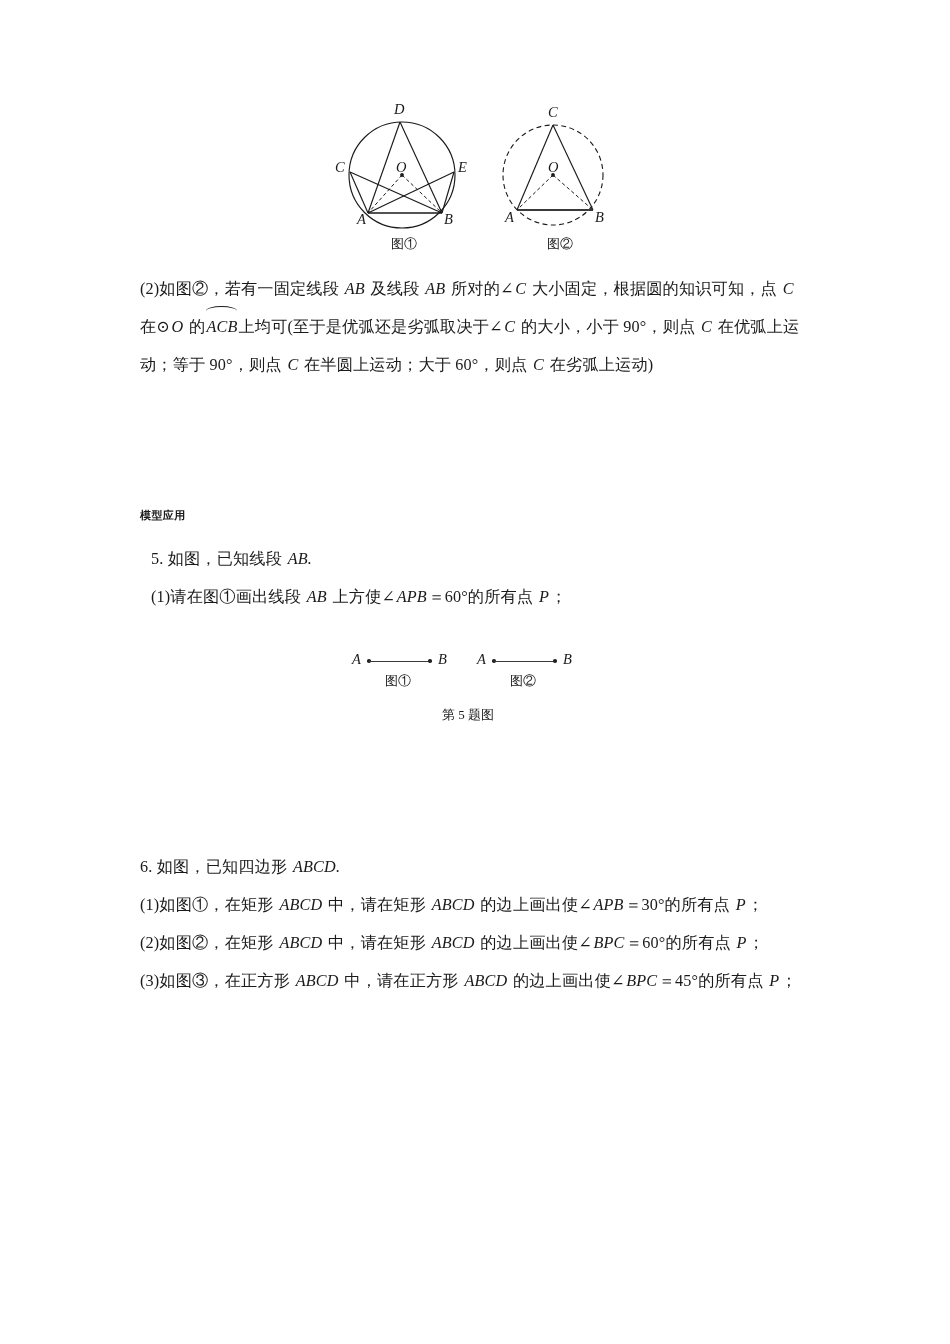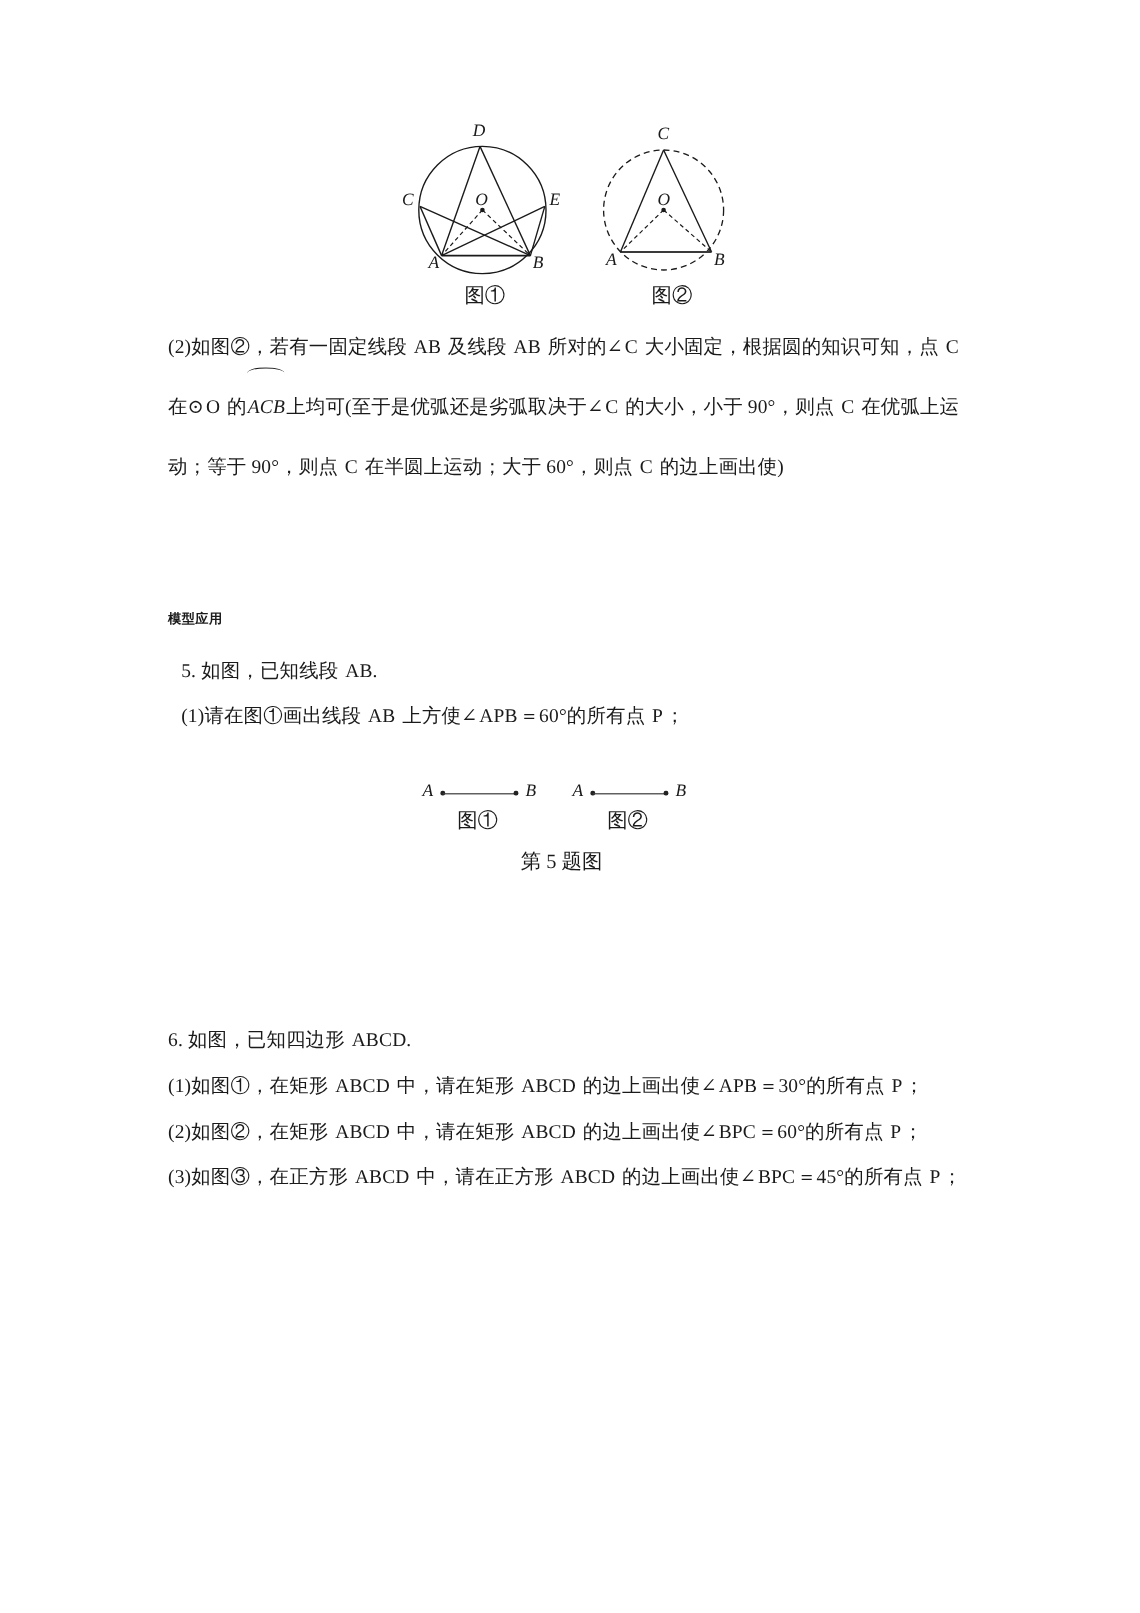--- a/index.html
+++ b/index.html
@@ -30,50 +30,51 @@
 
   
   .para {
     font-size: 16.2px;
     line-height: 38px;
     letter-spacing: 0.15px;
     white-space: nowrap;
   }
   .cn { font-family: "Liberation Serif", "DejaVu Serif", serif; }
   .it {
+    font-style: italic;
     font-family: "Liberation Serif", "DejaVu Serif", serif;
     padding: 0 1.5px;
   }
   .sect-head {
     font-family: "Liberation Sans", "DejaVu Sans", sans-serif;
     font-size: 11px;
     font-weight: bold;
     letter-spacing: 0.4px;
   }
   .arcwrap {
     position: relative;
     display: inline-block;
     font-style: italic;
-    padding: 12px 1px;
+    padding: 0 1px;
   }
   .arcwrap .arcline {
     position: absolute;
     left: 1px; right: 1px;
     top: -2px;
     height: 5px;
     border-top: 1.1px solid #1a1a1a;
     border-radius: 60% 60% 0 0 / 100% 100% 0 0;
   }
 
   
   .fig-row {
     position: relative;
   }
   .cap {
-    font-size: 17px;
+    font-size: 13px;
     text-align: center;
     font-family: "Liberation Serif", "DejaVu Serif", serif;
   }
   .fig-label {
     position: absolute;
     font-style: italic;
     font-size: 14.5px;
     font-family: "Liberation Serif", "DejaVu Serif", serif;
     line-height: 1;
   }
@@ -141,21 +142,21 @@
     <span class="fig-label" style="left:175px; top:110px;">A</span>
     <span class="fig-label" style="left:265px; top:110px;">B</span>
     <div class="cap" style="position:absolute; left:180px; top:135px; width:100px;">图②</div>
   </div>
 
   <div class="content">
 
     <div style="position:absolute; left:0; top:270px;">
       <div class="para"><span class="cn">(2)如图②，若有一固定线段 </span><span class="it">AB</span><span class="cn"> 及线段 </span><span class="it">AB</span><span class="cn"> 所对的∠</span><span class="it">C</span><span class="cn"> 大小固定，根据圆的知识可知，点 </span><span class="it">C</span></div>
       <div class="para"><span class="cn">在⊙</span><span class="it">O</span><span class="cn"> 的</span><span class="arcwrap">ACB<span class="arcline"></span></span><span class="cn">上均可(至于是优弧还是劣弧取决于∠</span><span class="it">C</span><span class="cn"> 的大小，小于 90°，则点 </span><span class="it">C</span><span class="cn"> 在优弧上运</span></div>
-      <div class="para"><span class="cn">动；等于 90°，则点 </span><span class="it">C</span><span class="cn"> 在半圆上运动；大于 60°，则点 </span><span class="it">C</span><span class="cn"> 的边上画出使)</span></div>
+      <div class="para"><span class="cn">动；等于 90°，则点 </span><span class="it">C</span><span class="cn"> 在半圆上运动；大于 60°，则点 </span><span class="it">C</span><span class="cn"> 在劣弧上运动)</span></div>
     </div>
 
     <div class="sect-head" style="position:absolute; left:0; top:508px;">模型应用</div>
 
     <div style="position:absolute; left:11px; top:540px;">
       <div class="para"><span class="cn">5. 如图，已知线段 </span><span class="it">AB.</span></div>
       <div class="para"><span class="cn">(1)请在图①画出线段 </span><span class="it">AB</span><span class="cn"> 上方使∠</span><span class="it">APB</span><span class="cn">＝60°的所有点 </span><span class="it">P</span><span class="cn">；</span></div>
     </div>
 
     <div style="position:absolute; left:0; top:848px;">

